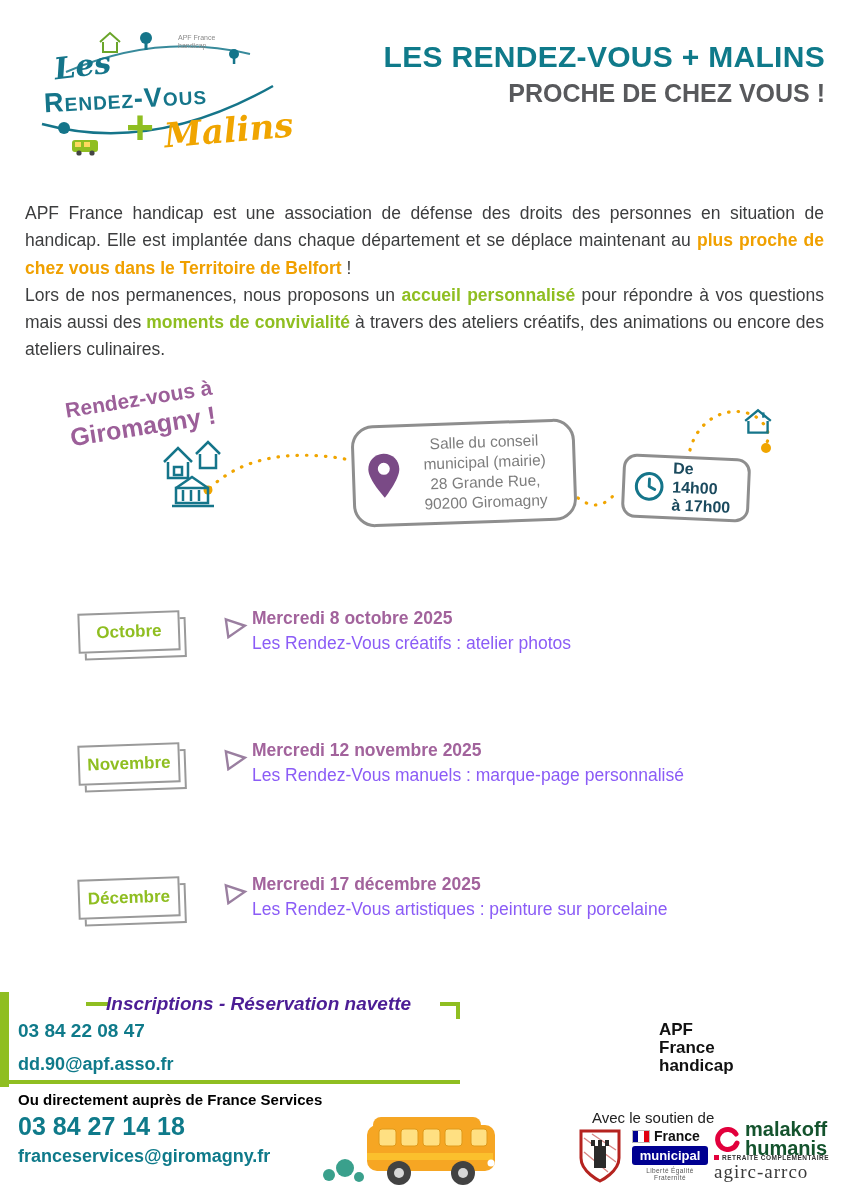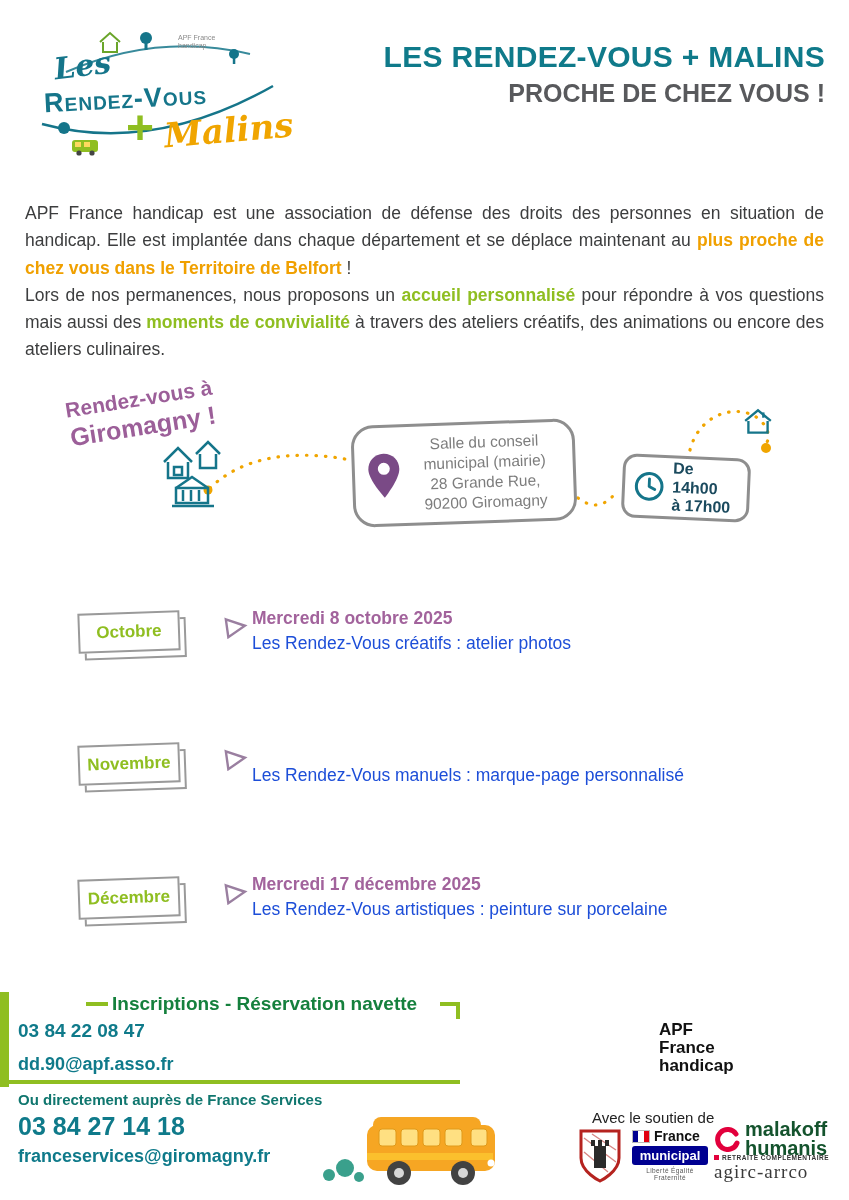--- a/index.html
+++ b/index.html
@@ -53,32 +53,32 @@
   .event-row { position:absolute; left:0; width:849px; height:72px; }
   .row-1 { top:605px; } .row-2 { top:737px; } .row-3 { top:871px; }
   .month-wrap { position:absolute; left:78px; top:7px; width:102px; height:40px; transform:rotate(-2deg); }
   .month-shadow { position:absolute; left:6px; top:7px; width:100%; height:100%;
     border:2px solid #9a9a9a; background:#fff; box-sizing:border-box; }
   .month-box { position:absolute; left:0; top:0; width:100%; height:100%; border:2px solid #9a9a9a;
     background:#fff; box-sizing:border-box; display:flex; align-items:center; justify-content:center;
     color:#8fbe21; font-weight:800; font-size:17px; }
   .arrow { position:absolute; left:224px; top:10px; }
   .event-date { position:absolute; left:252px; top:3px; color:#a2639c; font-weight:800; font-size:17.5px; }
-  .event-desc { position:absolute; left:252px; top:28px; color:#1d4ed8; font-size:17.5px; }
+  .event-desc { position:absolute; left:252px; top:28px; color:#8b5cf6; font-size:17.5px; }
 
   
   .fbar-left   { position:absolute; left:0; top:992px; width:9px; height:95px; background:#8fbe21; }
   .fline-left  { position:absolute; left:86px;  top:1002px; width:22px; height:4px; background:#8fbe21; }
-  .fhead       { position:absolute; left:112px; top:993px; font-size:19px; font-weight:800; color:#15803d; }
+  .fhead       { position:absolute; left:106px; top:993px; font-size:19px; font-weight:800; color:#4c1d95;font-style:italic; }
   .fline-right { position:absolute; left:440px; top:1002px; width:20px; height:4px; background:#8fbe21; }
   .fcorner     { position:absolute; left:456px; top:1002px; width:4px; height:17px; background:#8fbe21; }
   .fline-bottom{ position:absolute; left:0; top:1080px; width:460px; height:4px; background:#8fbe21; }
   .phone1 { position:absolute; left:18px; top:1020px; font-size:19px; font-weight:800; color:#0f7a8a; }
   .email1 { position:absolute; left:18px; top:1054px; font-size:18px; font-weight:800; color:#0f7a8a; }
-  .fs-note{ position:absolute; left:18px; top:1091px; font-size:15px; font-weight:800; color:#0f766e; }
+  .fs-note{ position:absolute; left:18px; top:1091px; font-size:15px; font-weight:800; color:#000000; }
   .phone2 { position:absolute; left:18px; top:1112px; font-size:25px; font-weight:800; color:#0f7a8a; }
   .email2 { position:absolute; left:18px; top:1146px; font-size:18px; font-weight:800; color:#0f7a8a; }
   .bus    { position:absolute; left:315px; top:1103px; }
 
   .apf { position:absolute; left:607px; top:1002px; width:258px; height:92px; display:flex; align-items:center;gap:48px; }
   .apf-text { margin-left:4px; font-weight:800; color:#111; font-size:17px; line-height:1.05; }
   .apf-div  { width:2px; height:52px; background:#4a4a4a; margin:0 10px; }
   .territory{ font-size:13px; font-weight:700; color:#333; line-height:1.3; }
 
   .support { position:absolute; left:592px; top:1109px; font-size:15px; color:#222; }
@@ -219,20 +219,21 @@
   </div>
 
   <div class="event-row row-2">
     <div class="month-wrap">
       <div class="month-shadow"></div>
       <div class="month-box">Novembre</div>
     </div>
     <svg class="arrow" width="24" height="24" viewBox="0 0 24 24">
       <polygon points="3,3 21,12 3,21" fill="#fff" stroke="#9a7fa0" stroke-width="2.4" transform="rotate(-8 12 12)"></polygon>
     </svg>
+    <div class="event-date">Mercredi 12 novembre 2025</div>
     <div class="event-desc">Les Rendez-Vous manuels : marque-page personnalisé</div>
   </div>
 
   <div class="event-row row-3">
     <div class="month-wrap">
       <div class="month-shadow"></div>
       <div class="month-box">Décembre</div>
     </div>
     <svg class="arrow" width="24" height="24" viewBox="0 0 24 24">
       <polygon points="3,3 21,12 3,21" fill="#fff" stroke="#9a7fa0" stroke-width="2.4" transform="rotate(-8 12 12)"></polygon>

